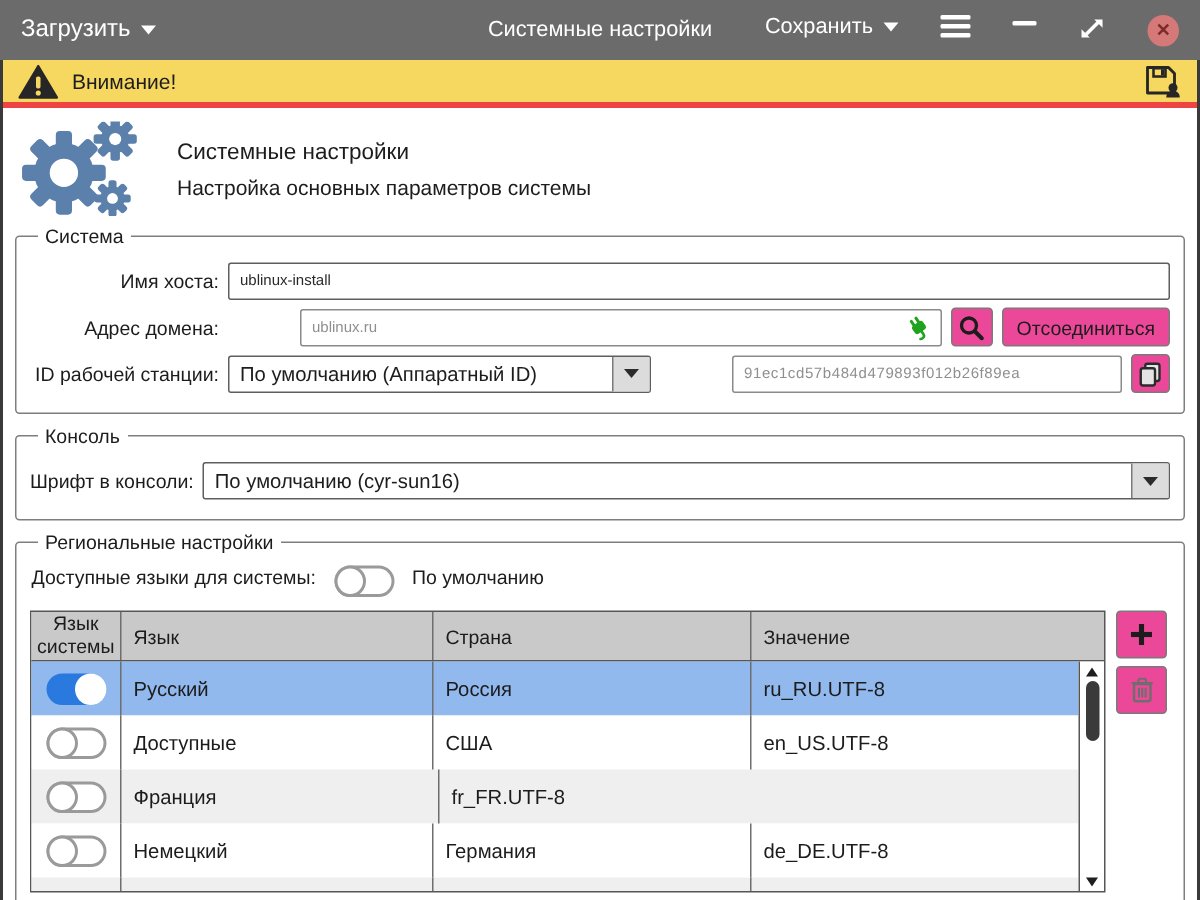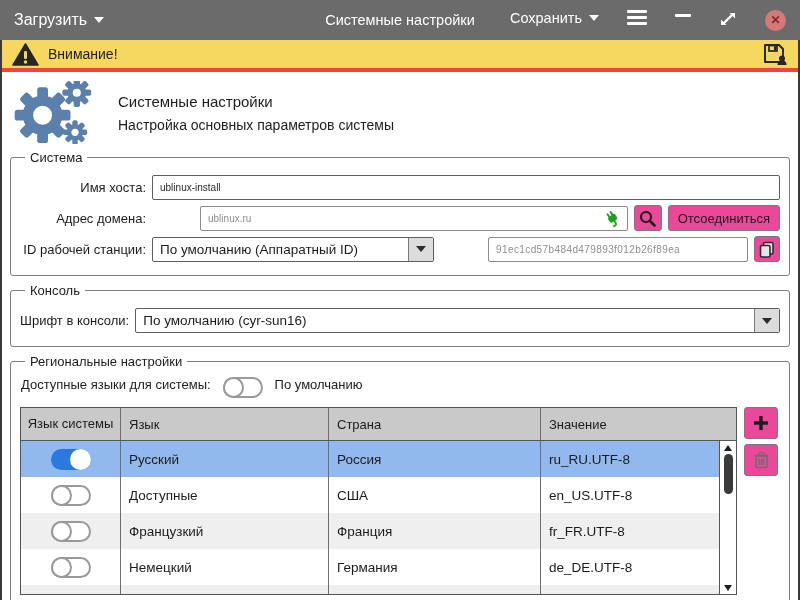--- a/index.html
+++ b/index.html
@@ -66,21 +66,21 @@
   .toggle.off .knob { position:absolute; left:-2px; top:-2px; width:21px; height:21px; border-radius:50%;
                       background:#fff; border:2px solid #9a9a9a; }
   .toggle.on { background:#2979de; border:2px solid #2979de; }
   .toggle.on .knob { position:absolute; right:-2px; top:-2px; width:21px; height:21px; border-radius:50%;
                      background:#fff; }
 
   .table-area { display:flex; align-items:flex-start; }
   .ltable { flex:1; border:1px solid #565656; }
   .thead { display:flex; background:#c9c9c9; border-bottom:1px solid #565656; height:33px; }
   .thcell { font-size:13px; color:#1c1c1c; display:flex; align-items:center; padding:0 8px; }
-  .c0 { width:100px; flex:none; justify-content:center; text-align:center; padding:0 4px; line-height:1.15; }
+  .c0 { width:60px; flex:none; justify-content:center; text-align:center; padding:0 4px; line-height:1.15; }
   .c1 { width:208px; flex:none; }
   .c2 { width:212px; flex:none; }
   .c3 { flex:1; }
   .thead .c0, .thead .c1, .thead .c2 { border-right:1px solid #6e6e6e; }
   .tbody { position:relative; padding-right:17px; }
   .trow { display:flex; align-items:center; height:36px; background:#fff; }
   .trow.even { background:#efefef; }
   .trow.selected { background:#92b9ee; }
   .trow.filler { height:9px; }
   .tcell { font-size:13.5px; color:#1c1c1c; padding:0 8px; overflow:hidden; white-space:nowrap; }
@@ -294,21 +294,20 @@
                 <div class="tcell c1">Доступные</div>
                 <div class="tcell c2">США</div>
                 <div class="tcell c3">en_US.UTF-8</div>
               </div>
               <div class="trow even">
                 <div class="tcell c0">
                   <span class="toggle off">
                     <span class="knob"></span>
                   </span>
                 </div>
-                <div class="tcell c1">Французкий</div>
                 <div class="tcell c2">Франция</div>
                 <div class="tcell c3">fr_FR.UTF-8</div>
               </div>
               <div class="trow">
                 <div class="tcell c0">
                   <span class="toggle off">
                     <span class="knob"></span>
                   </span>
                 </div>
                 <div class="tcell c1">Немецкий</div>

